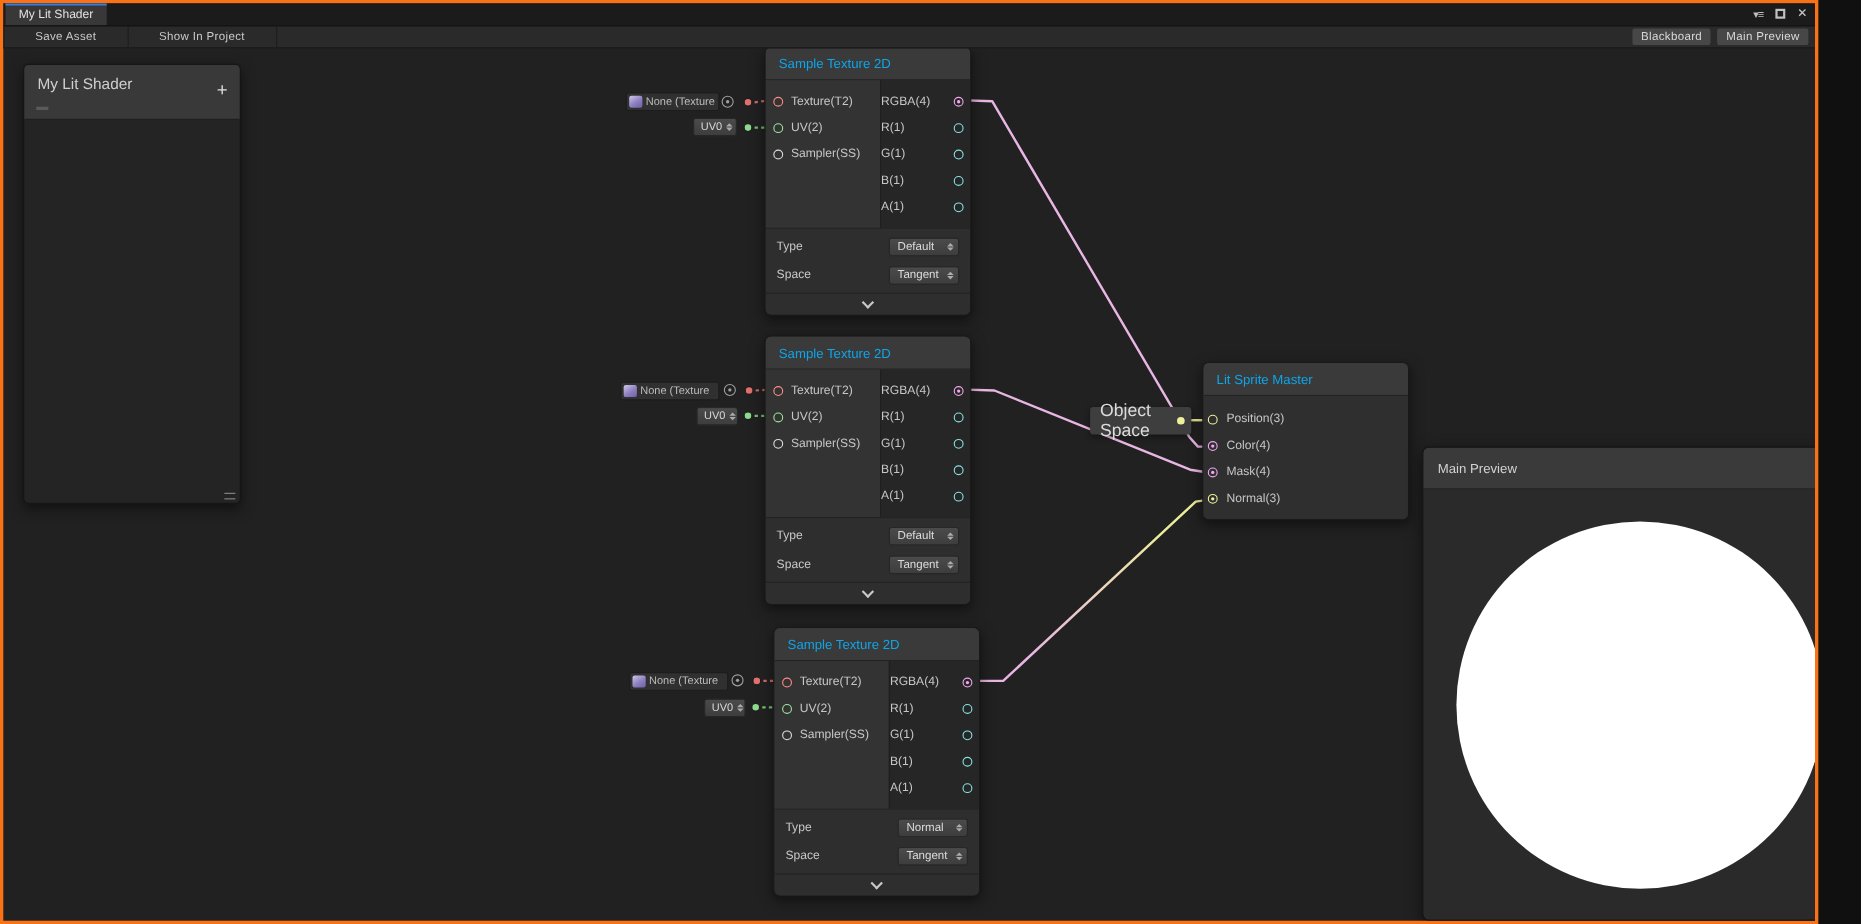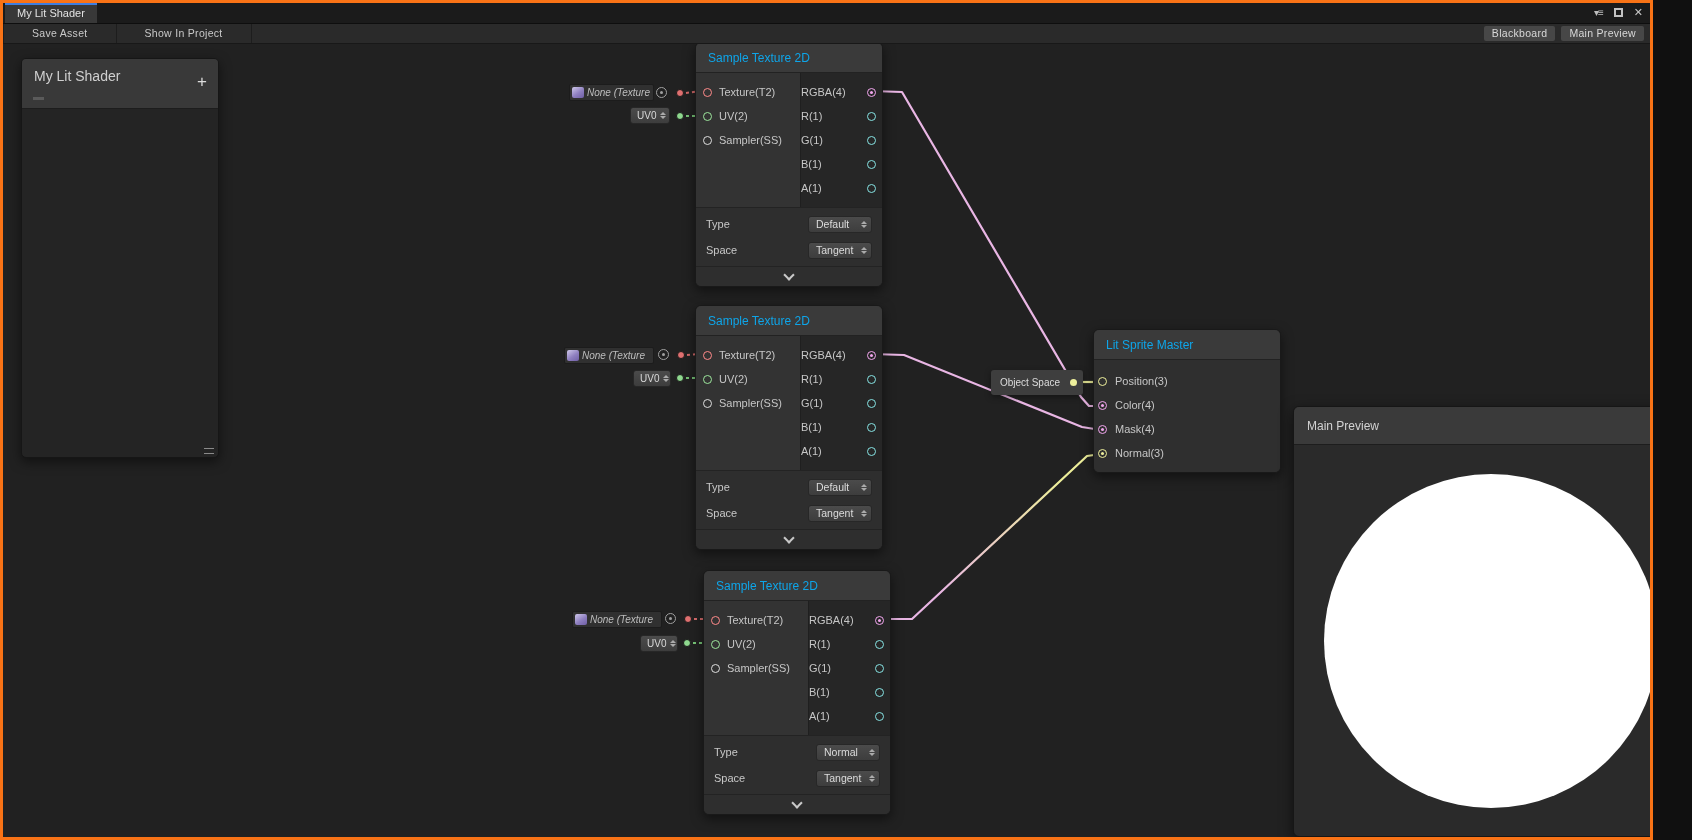--- a/index.html
+++ b/index.html
@@ -57,26 +57,26 @@
   .nfoot { height:20px; background:#2E2E2E; border-top:1px solid #232323; display:flex; align-items:center; justify-content:center; }
   .chev { width:8px; height:8px; border-right:2px solid #C9C9C9; border-bottom:2px solid #C9C9C9;
           transform:translateY(-2px) rotate(45deg); }
   
   #master { left:1090px; top:326px; width:188px; }
   .mports { background:#2F2F2F; padding:9px 0 7px; }
   .mports .prow { padding-left:4px; gap:8px; }
   
   #osnode { position:absolute; left:988px; top:367px; width:92px; height:25px; background:#3E3E3E;
             border-radius:3px; box-shadow:0 2px 6px rgba(0,0,0,.4); display:flex; align-items:center;
-            padding:0 6px 0 9px; font-size:10px; color:#DCDCDC; z-index:3; }
+            padding:0 6px 0 9px; font-size:16px; color:#DCDCDC; z-index:3; }
   .osdot { margin-left:auto; width:7px; height:7px; border-radius:50%; background:#EEF09C; flex:0 0 auto; }
   
   .texfield { position:absolute; height:17px; background:#303030; border:1px solid #1C1C1C; border-radius:2px;
               display:flex; align-items:center; gap:3px; padding:0 2px; font-size:10px; color:#BDBDBD;
-              overflow:hidden; white-space:nowrap; z-index:3;font-style:italic; }
+              overflow:hidden; white-space:nowrap; z-index:3; }
   .texicon { width:12px; height:11px; border-radius:2px; flex:0 0 auto;
              background:linear-gradient(145deg,#CFC8EA,#8E7FC0 55%,#6F5FA6); }
   #tf1 { left:566px; top:81px;  width:85px; }
   #tf2 { left:561px; top:344px; width:90px; }
   #tf3 { left:569px; top:608px; width:90px; }
   .picker { position:absolute; width:11px; height:11px; border:1.5px solid #A0A0A0; border-radius:50%; z-index:3; }
   .picker::after { content:""; position:absolute; left:50%; top:50%; width:3px; height:3px; margin:-1.5px;
                    border-radius:50%; background:#A0A0A0; }
   #pk1 { left:653px; top:84px; } #pk2 { left:655px; top:346px; } #pk3 { left:662px; top:610px; }
   .uvdd { position:absolute; height:17px; background:linear-gradient(#4B4B4B,#3D3D3D); border:1px solid #272727;

